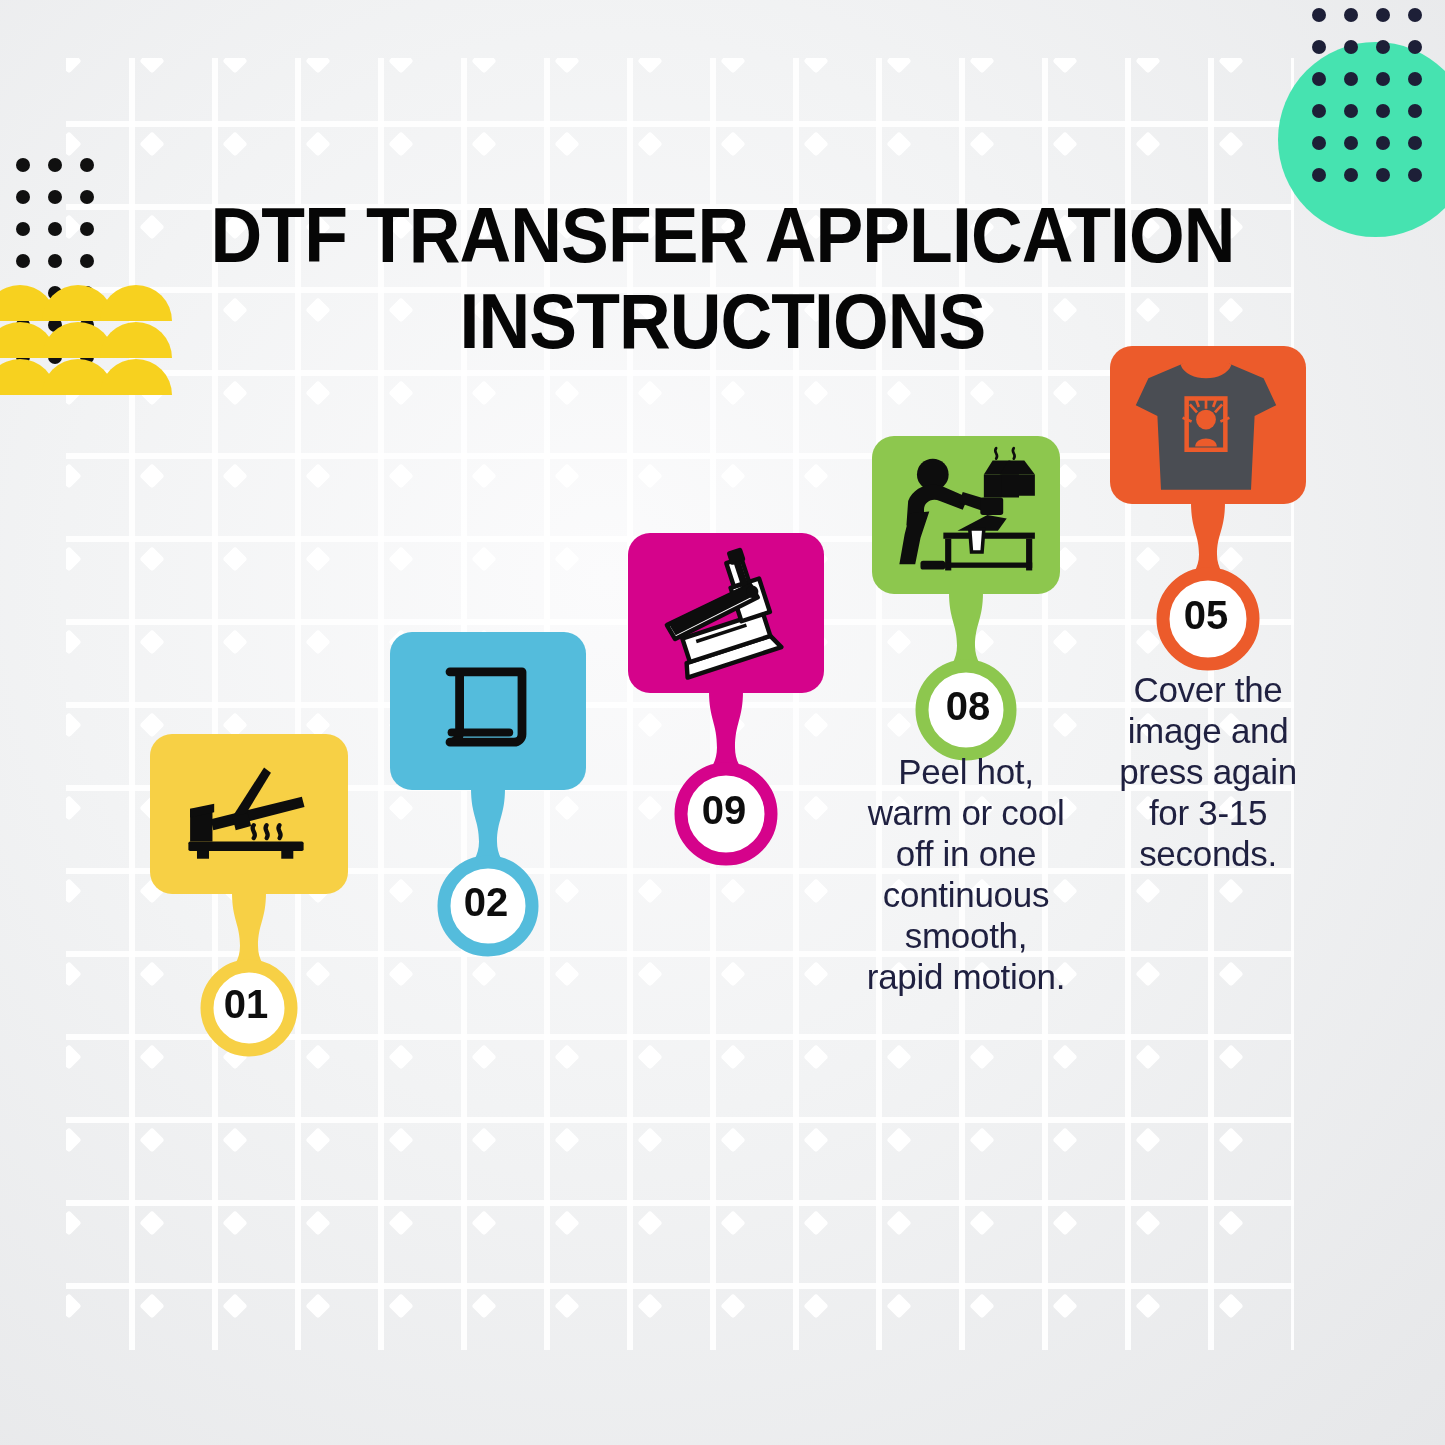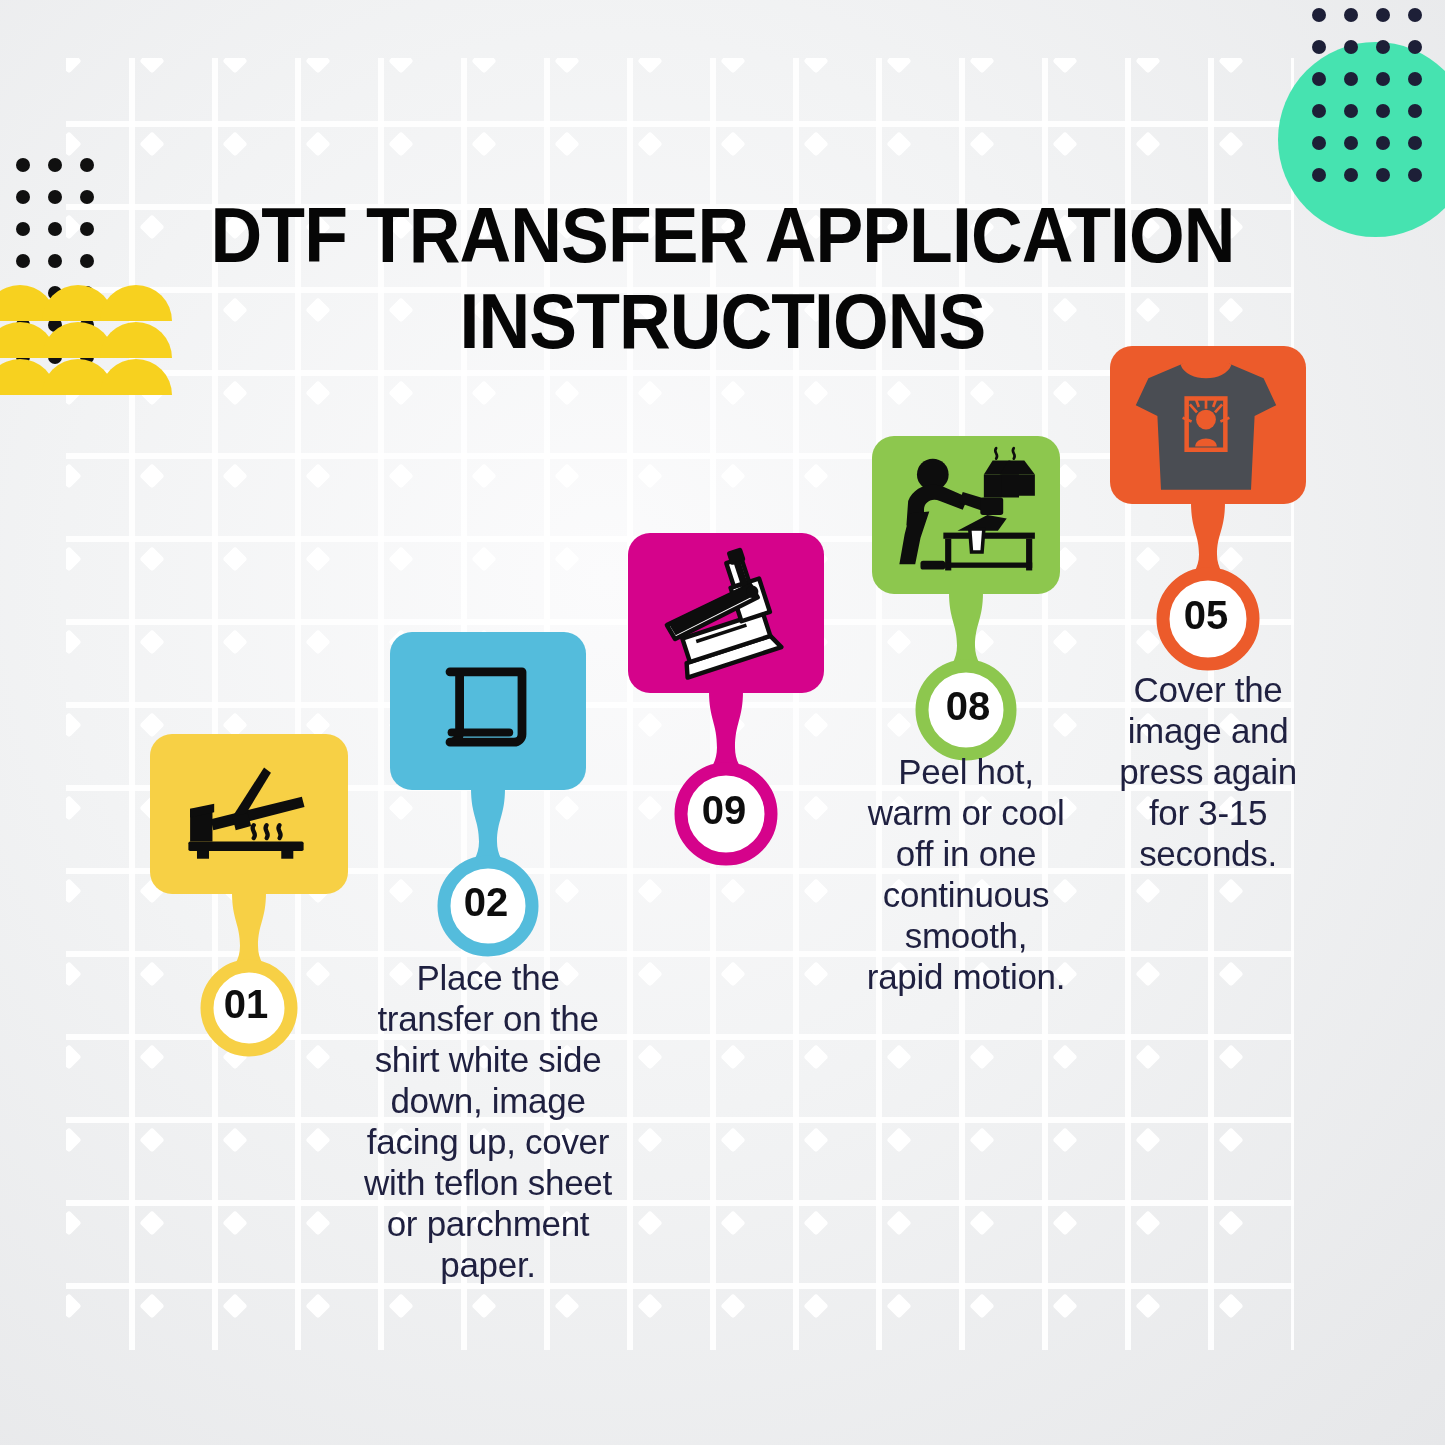--- a/index.html
+++ b/index.html
@@ -587,16 +587,15 @@
             <path d="M86 58 v-12 M76 62 l-8 -9 M96 62 l8 -9 M70 72 l-10 -4 M102 72 l10 -4 M78 56 l-4 -11 M94 56 l4 -11"></path>
           </g>
         </g>
       </svg>
           </div>
       <div class="num" style="top:252px;">05</div>
     </div>
   </div>
     </div>
 
-    <div class="desc" style="left: 364px; top: 958px; width: 248px;">Place the transfer on the shirt white side down, image facing up, cover with teflon sheet or parchment paper.</div>
     <div class="desc" style="left: 866px; top: 752px; width: 200px;">Peel hot, warm or cool off in one continuous smooth, rapid motion.</div>
     <div class="desc" style="left: 1108px; top: 670px; width: 200px;">Cover the image and press again for 3-15 seconds.</div>
   </div>
 
 </body></html>

